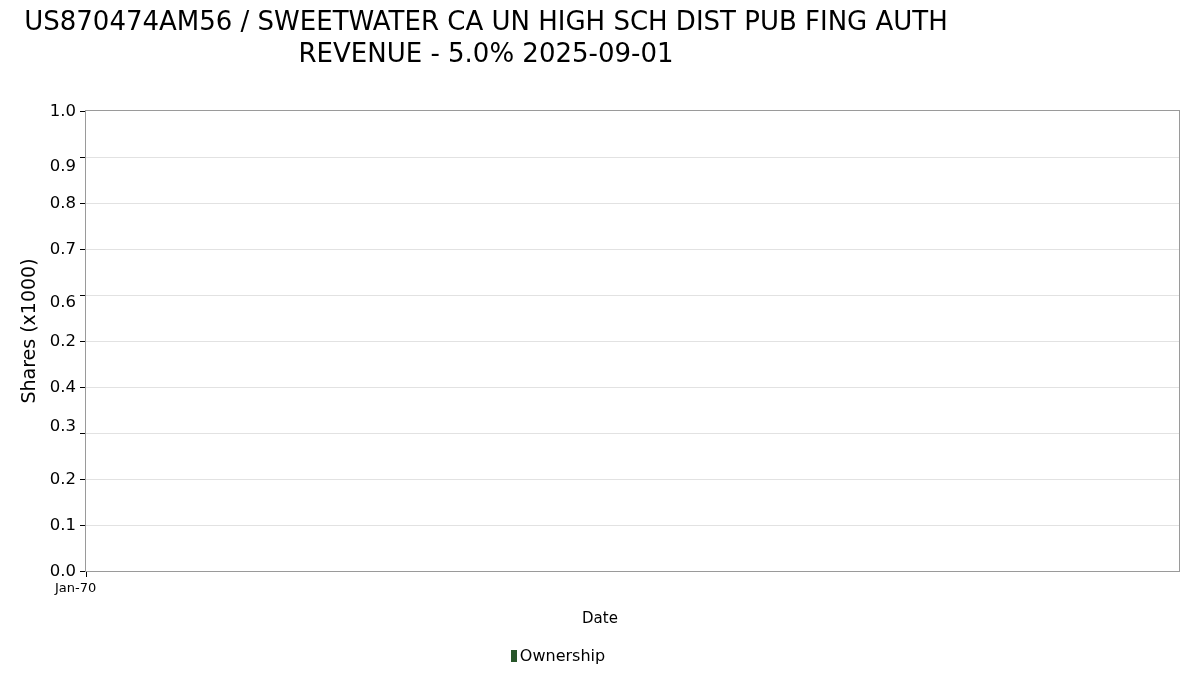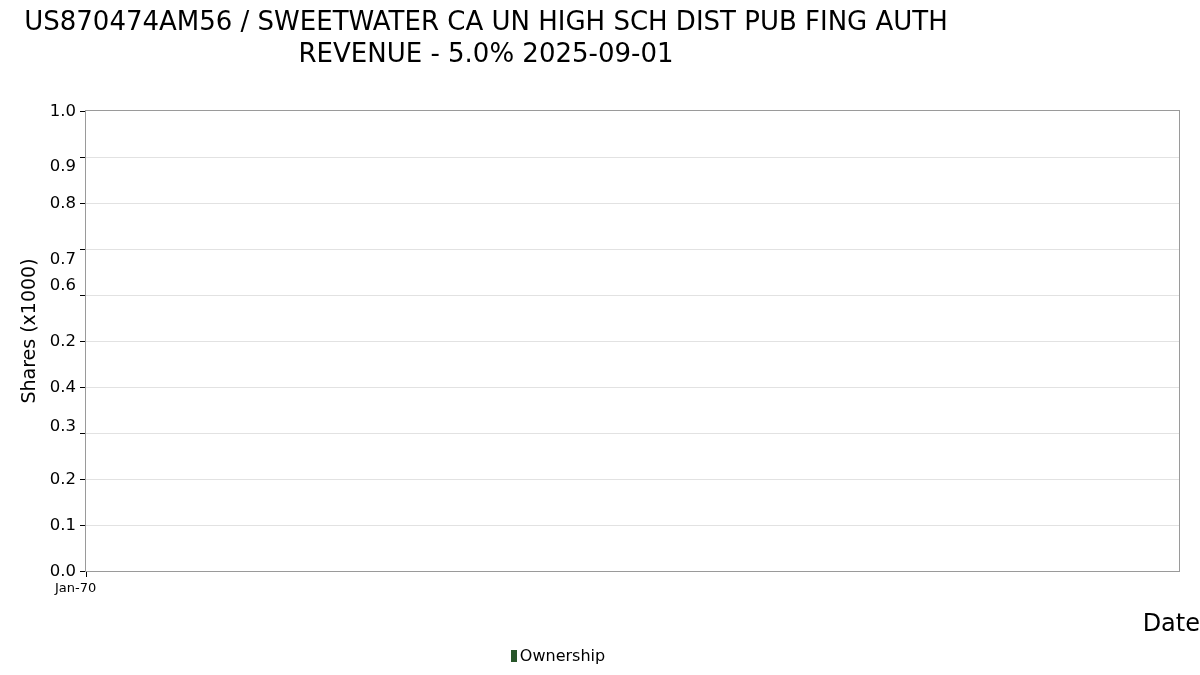--- a/index.html
+++ b/index.html
@@ -113,22 +113,22 @@
     top: 580px;
     font-size: 13px;
     color: #000;
     white-space: nowrap;
   }
   .x-axis-title {
     position: absolute;
     top: 609px;
     left: 0;
     width: 1200px;
-    text-align: right;
-    font-size: 24px;
+    text-align: center;
+    font-size: 15px;
     color: #000;
   }
 
   
   .legend {
     position: absolute;
     top: 648px;
     left: 0;
     width: 1116px;
     display: flex;
@@ -169,23 +169,23 @@
       <div class="y-tick-label" style="top: 517px;">0.1</div>
       <div class="y-tick-mark" style="top: 525px;"></div>
       <div class="y-tick-label" style="top: 471px;">0.2</div>
       <div class="y-tick-mark" style="top: 479px;"></div>
       <div class="y-tick-label" style="top: 418px;">0.3</div>
       <div class="y-tick-mark" style="top: 433px;"></div>
       <div class="y-tick-label" style="top: 379px;">0.4</div>
       <div class="y-tick-mark" style="top: 387px;"></div>
       <div class="y-tick-label" style="top: 333px;">0.2</div>
       <div class="y-tick-mark" style="top: 341px;"></div>
-      <div class="y-tick-label" style="top: 277px;">0.6</div>
+      <div class="y-tick-label" style="top: 294px;">0.6</div>
       <div class="y-tick-mark" style="top: 295px;"></div>
-      <div class="y-tick-label" style="top: 251px;">0.7</div>
+      <div class="y-tick-label" style="top: 241px;">0.7</div>
       <div class="y-tick-mark" style="top: 249px;"></div>
       <div class="y-tick-label" style="top: 195px;">0.8</div>
       <div class="y-tick-mark" style="top: 203px;"></div>
       <div class="y-tick-label" style="top: 149px; margin-top: 9px;">0.9</div>
       <div class="y-tick-mark" style="top: 157px;"></div>
       <div class="y-tick-label" style="top: 103px;">1.0</div>
       <div class="y-tick-mark" style="top: 111px;"></div>
     </div>
 
   <div class="plot-area">

